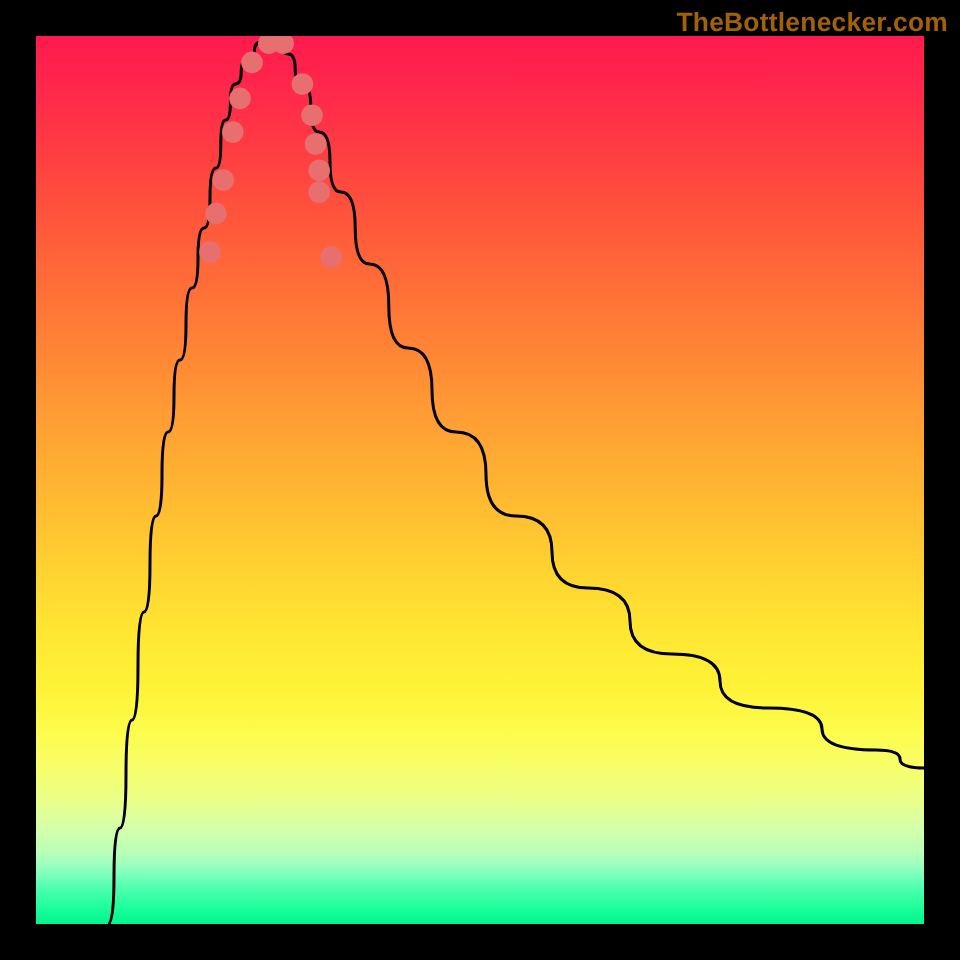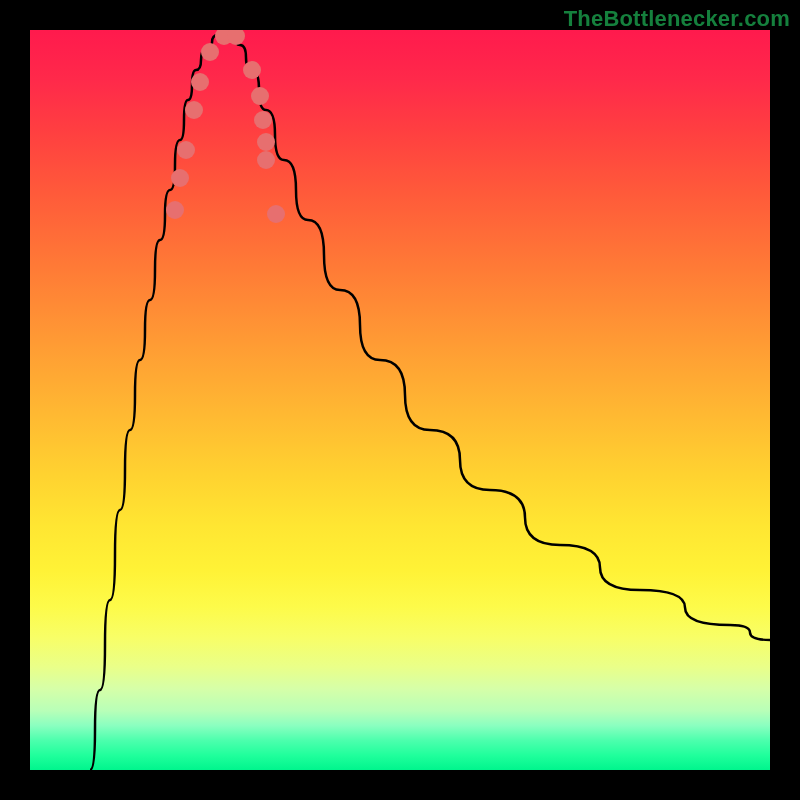--- a/index.html
+++ b/index.html
@@ -47,21 +47,21 @@
       #8affc0 94%,
       #4cffad 96%,
       #20ff9c 98%,
       #00f58d 100%
     );
   }
   .watermark {
     position: absolute;
     top: 6px;
     right: 10px;
-    color: #15803d;
+    color: #a16207;
     font-size: 22px;
     font-weight: 600;
     letter-spacing: 0.2px;
     user-select: none;
   }
   svg.curves {
     position: absolute;
     inset: 0;
   }
 </style>

